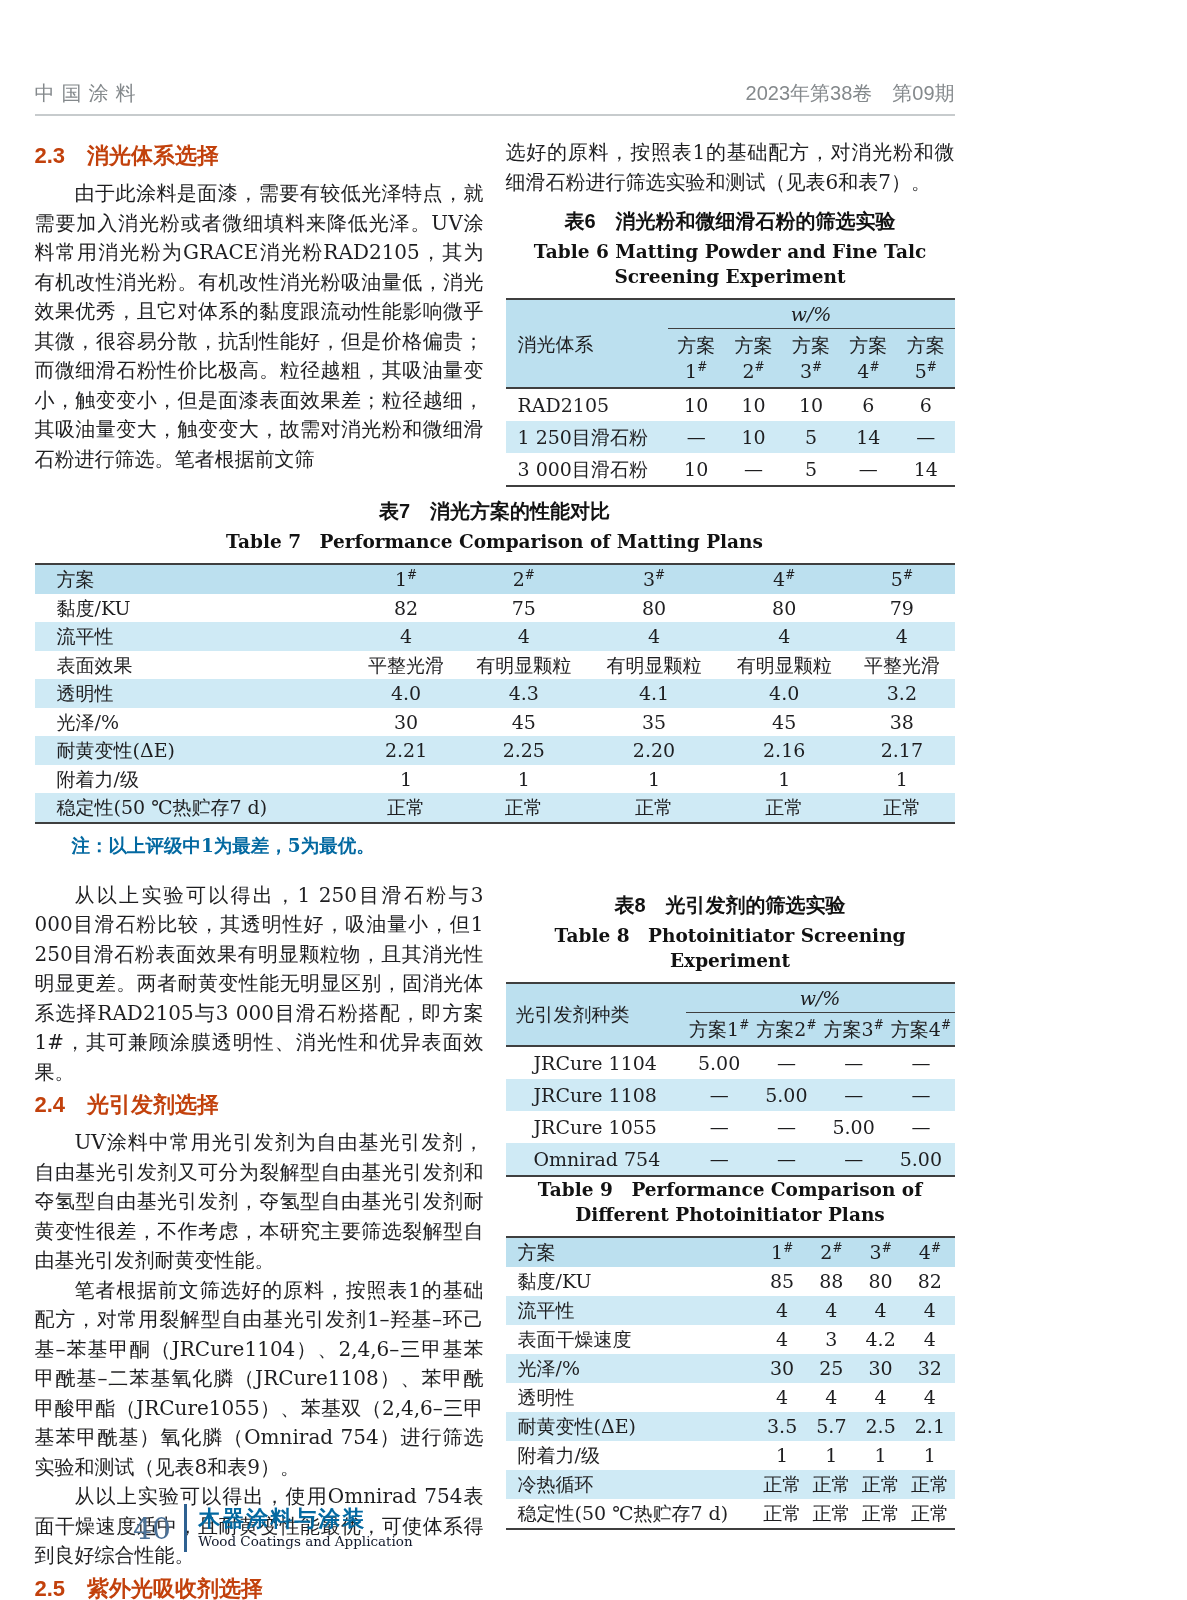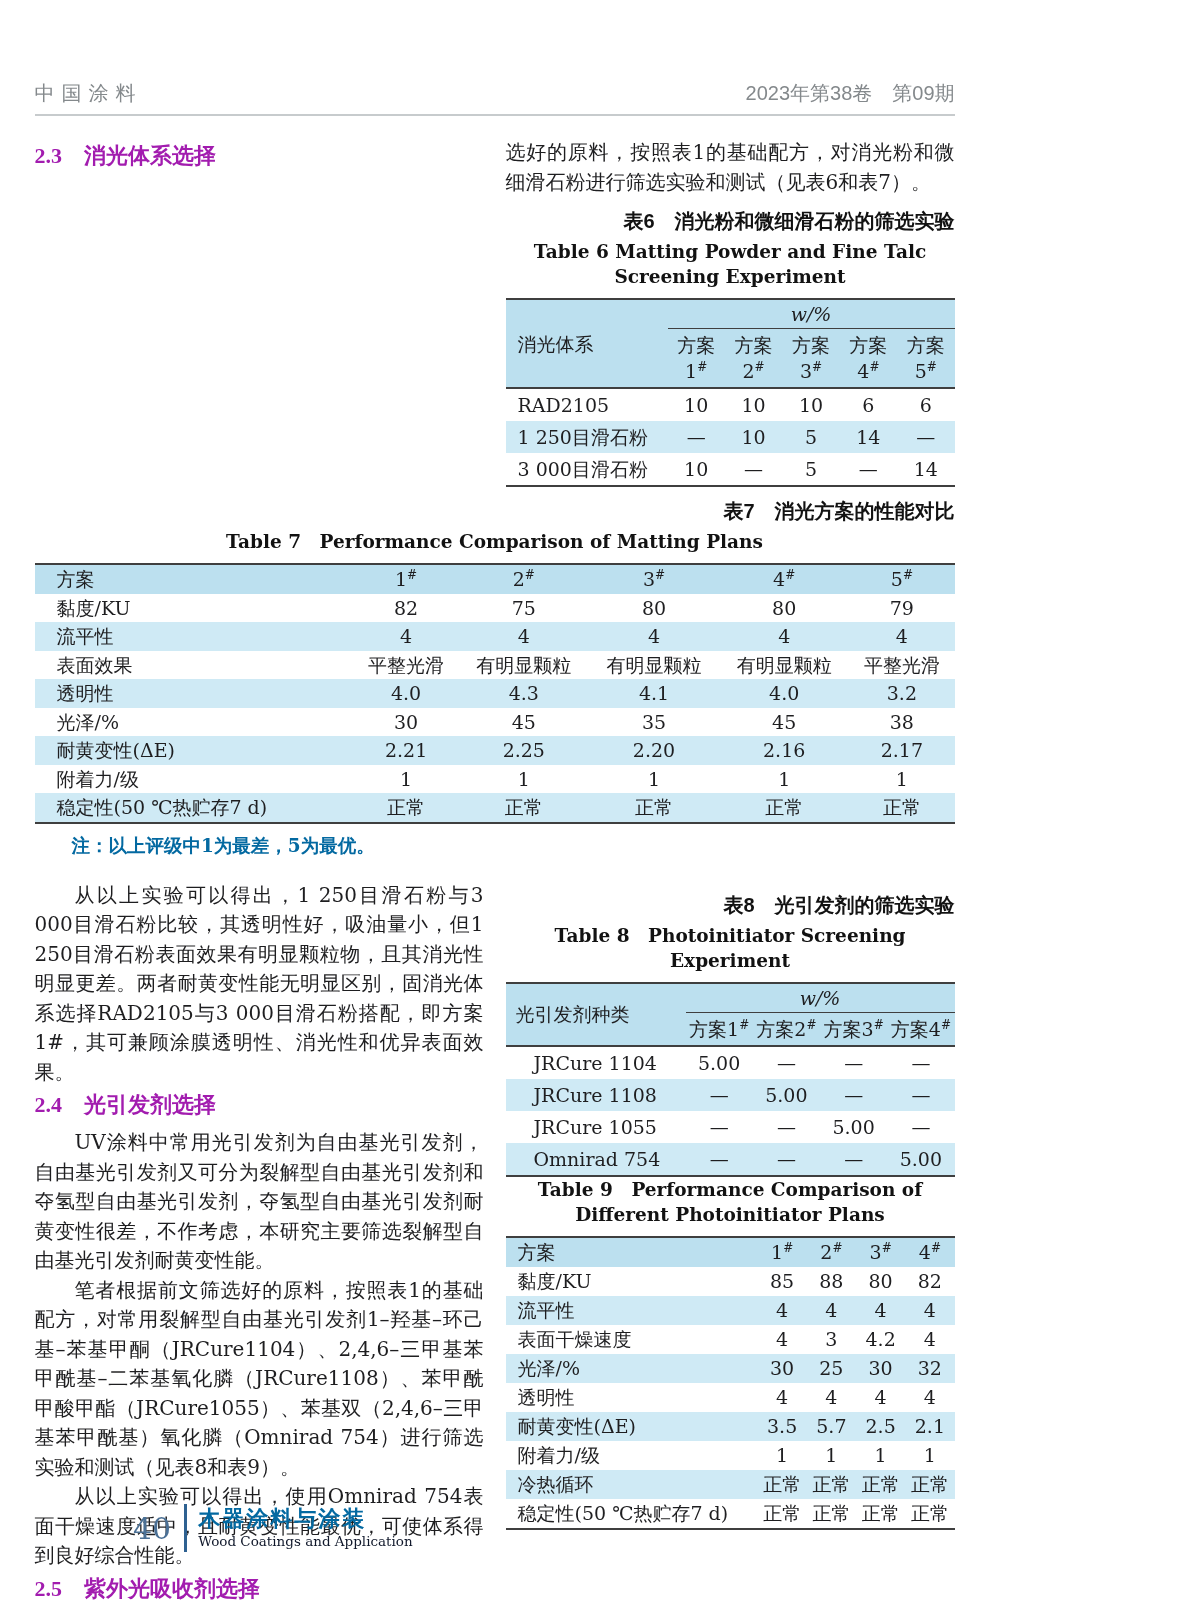--- a/index.html
+++ b/index.html
@@ -8,29 +8,29 @@
   .content{width:920px;margin:0 auto;}
   
   .pagehead{display:flex;justify-content:space-between;align-items:flex-end;
             padding-top:80px;padding-bottom:7px;border-bottom:2px solid #c7cbcd;
             font-family:"Liberation Sans",sans-serif;color:#84898c;font-size:20px;}
   .jname{letter-spacing:7px;}
   
   .band{display:flex;gap:22px;margin-top:22px;}
   .col{width:449px;}
   
-  .sec{font-family:Liberation Serif, serif;font-size:22px;font-weight:700;
-       color:#a21caf;margin:3px 0 8px 0;line-height:30px;}
+  .sec{font-family:Liberation Sans, sans-serif;font-size:22px;font-weight:700;
+       color:#c2410c;margin:3px 0 8px 0;line-height:30px;}
   .sec .num{margin-right:22px;}
   
   p.body{font-size:20px;line-height:29.5px;text-align:justify;margin:0;}
   .ind{text-indent:2em;}
   
   .cap-zh{font-family:"Liberation Sans",sans-serif;font-weight:700;font-size:20px;
-          text-align:right;margin:10px 0 4px 0;line-height:28px;color:#121212;}
+          text-align:center;margin:10px 0 4px 0;line-height:28px;color:#121212;}
   .cap-en{font-family:"DejaVu Serif",serif;font-weight:700;font-size:18.5px;
           text-align:center;line-height:25px;margin:0 0 9px 0;color:#121212;}
   
   table.tbl{width:100%;border-collapse:collapse;border-top:2px solid #3f3f3f;
             border-bottom:2px solid #3f3f3f;font-size:19px;}
   .tbl th,.tbl td{font-weight:400;text-align:center;padding:3px 2px;line-height:26px;}
   .tbl thead th{background:#bce0ef;}
   .tbl tbody tr:nth-child(even){background:#cfeaf5;}
   .tbl tbody th{text-align:left;}
   .two-tier thead{border-bottom:2px solid #3f3f3f;}
@@ -73,20 +73,21 @@
     <div class="pagehead">
       <span class="jname">中国涂料</span>
       <span>2023年第38卷　第09期</span>
     </div>
 
     <div class="band">
       <div class="col">
         <div class="sec">
           <span class="num">2.3</span><span>消光体系选择</span>
         </div>
+        <p class="body ind">由于此涂料是面漆，需要有较低光泽特点，就需要加入消光粉或者微细填料来降低光泽。UV涂料常用消光粉为GRACE消光粉RAD2105，其为有机改性消光粉。有机改性消光粉吸油量低，消光效果优秀，且它对体系的黏度跟流动性能影响微乎其微，很容易分散，抗刮性能好，但是价格偏贵；而微细滑石粉性价比极高。粒径越粗，其吸油量变小，触变变小，但是面漆表面效果差；粒径越细，其吸油量变大，触变变大，故需对消光粉和微细滑石粉进行筛选。笔者根据前文筛</p>
       </div>
 
       <div class="col">
         <p class="body">选好的原料，按照表1的基础配方，对消光粉和微细滑石粉进行筛选实验和测试（见表6和表7）。</p>
 
         <div class="cap-zh">表6　消光粉和微细滑石粉的筛选实验</div>
         <div class="cap-en">Table 6 Matting Powder and Fine Talc Screening Experiment</div>
 
         <table class="tbl two-tier t6">
           <thead>

